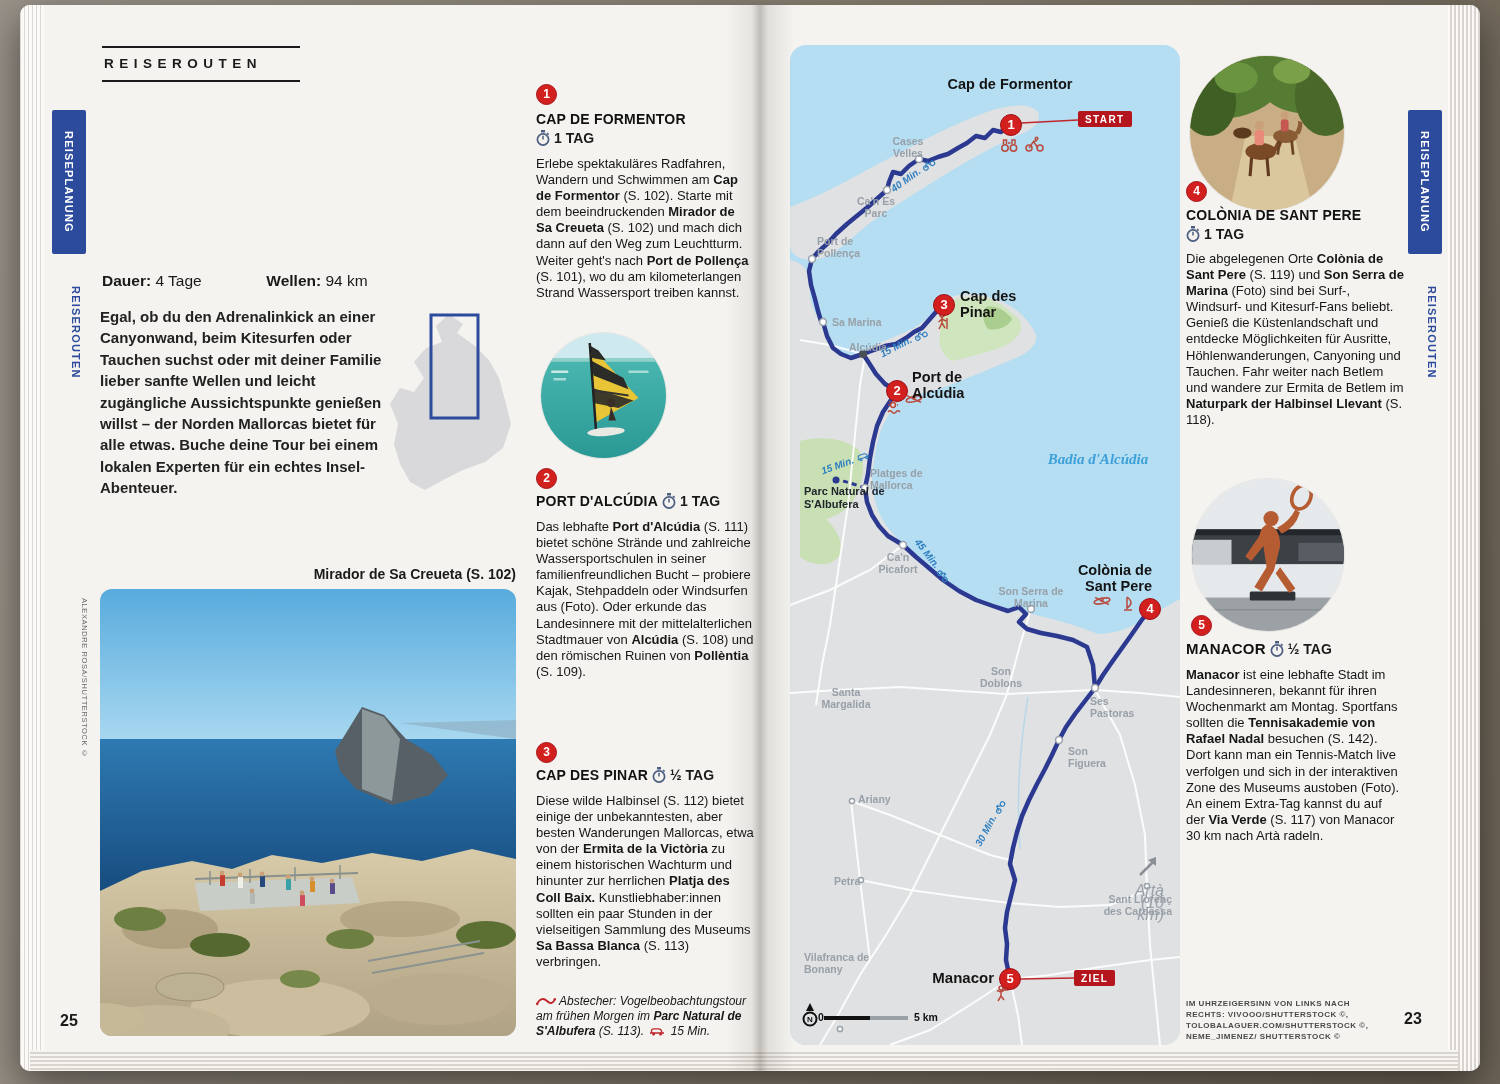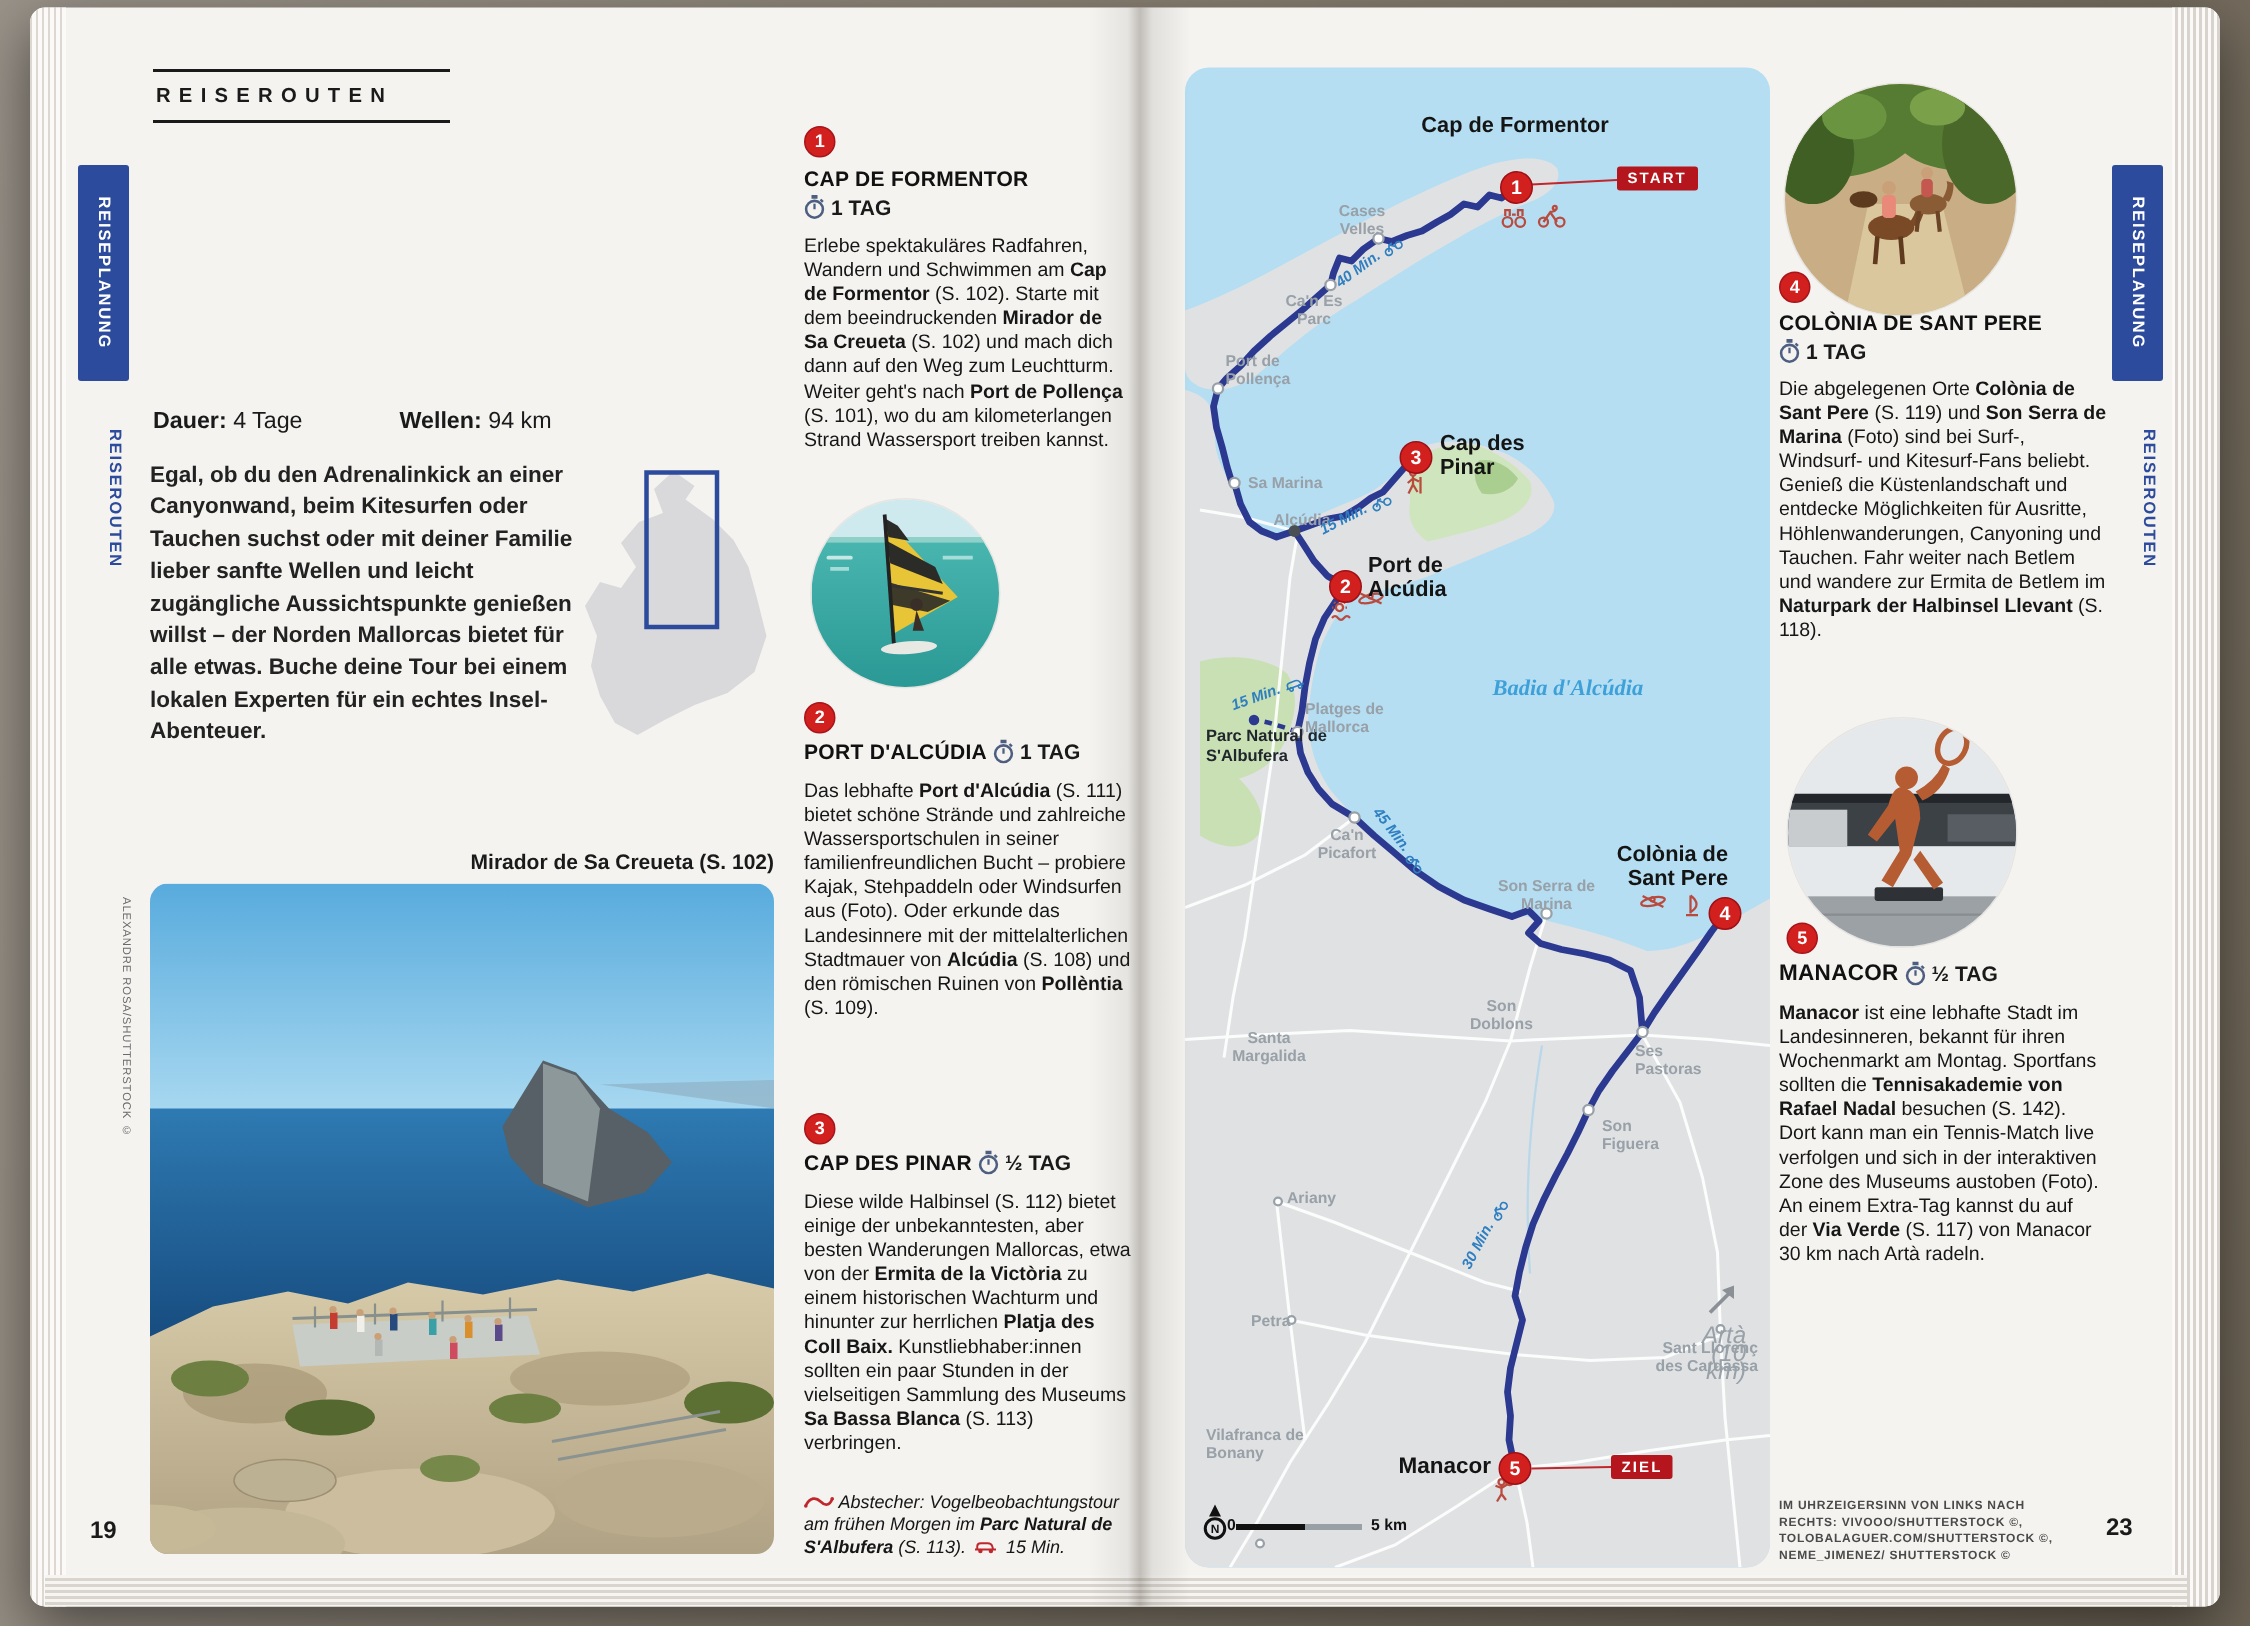--- a/index.html
+++ b/index.html
@@ -42,21 +42,21 @@
   .sbody span{font-weight:400;}
   .abst{font-size:12px;line-height:15px;color:#161616;}
   .abst .rich span{font-style:italic;}
   .circphoto{border-radius:50%;overflow:hidden;box-shadow:0 0 0 1px rgba(0,0,0,.06);}
   
   .map{border-radius:16px;overflow:hidden;background:#b5def2;}
   .slabel{font-size:14.5px;line-height:16px;font-weight:800;color:#141414;}
   .mlabel{font-size:10.5px;line-height:12px;font-weight:600;color:#98a0a8;}
   .mdark{font-size:11px;line-height:12.5px;font-weight:800;color:#20262c;}
   .sealabel{font-family:"Liberation Serif","DejaVu Serif",serif;font-style:italic;font-weight:700;
-    font-size:15px;line-height:17px;color:#3da0d8;text-align:left;}
+    font-size:15px;line-height:17px;color:#3da0d8;text-align:center;margin-left:48px;}
   .tlabel{font-size:10px;font-weight:700;font-style:italic;color:#2f7fc0;display:inline-flex;align-items:center;gap:3px;white-space:nowrap;}
   .badge{background:#b5161d;color:#fff;font-size:10px;font-weight:800;letter-spacing:1.4px;
     padding:2.5px 7px;border-radius:2px;line-height:11px;}
   .mnum{width:22px;height:22px;border-radius:50%;background:#d2201f;border:1.5px solid #9f1016;
     color:#fff;font-size:13px;font-weight:800;line-height:19px;text-align:center;box-sizing:border-box;}
   .scaletxt{font-size:10.5px;font-weight:800;color:#111;}
   .ntxt{font-size:8px;font-weight:800;color:#111;text-align:center;}
   .arrowlbl{font-size:16px;line-height:12px;font-style:italic;color:#98a0a8;text-align:right;margin-top:44px;}
   .credits{font-size:8px;line-height:11px;letter-spacing:.5px;font-weight:700;color:#4a4a4a;}
   .tar{text-align:right;}.tac{text-align:center;}
@@ -153,21 +153,21 @@
       <ellipse cx="250" cy="350" rx="24" ry="10" fill="#6d7f41"></ellipse>
       <ellipse cx="386" cy="346" rx="30" ry="14" fill="#5c7034"></ellipse>
       <ellipse cx="200" cy="390" rx="20" ry="9" fill="#77894a"></ellipse>
       <ellipse cx="90" cy="398" rx="34" ry="14" fill="#bdb194" stroke="#9c8f72" stroke-width="1"></ellipse>
       <ellipse cx="290," cy="430" rx="44" ry="16" fill="#c6b998"></ellipse>
       <line x1="268" y1="372" x2="380" y2="352" stroke="#8a9390" stroke-width="2"></line>
       <line x1="272" y1="384" x2="384" y2="364" stroke="#8a9390" stroke-width="2"></line>
     </svg>
   </div>
 
-  <div class="abs pnum" style="left:60px;top:1012px">19</div>
+  <div class="abs pnum" style="left:60px;top:1012px">25</div>
 
   <div class="abs numdot" style="left:536px;top:84px">1</div>
   <div class="abs" style="left:536px;top:110px;width:215px">
     <div class="shead">CAP DE FORMENTOR</div>
     <div class="durline" style="margin-top:2px">
       <svg width="14" height="16" viewBox="0 0 14 16">
           <rect x="5" y="0" width="4" height="2.5" fill="#4d5e80"></rect>
           <line x1="11" y1="3" x2="12.6" y2="4.6" stroke="#4d5e80" stroke-width="1.6"></line>
           <circle cx="7" cy="9.5" r="5.6" fill="none" stroke="#4d5e80" stroke-width="1.7"></circle>
           <line x1="7" y1="9.5" x2="7" y2="5.8" stroke="#4d5e80" stroke-width="1.5"></line>

